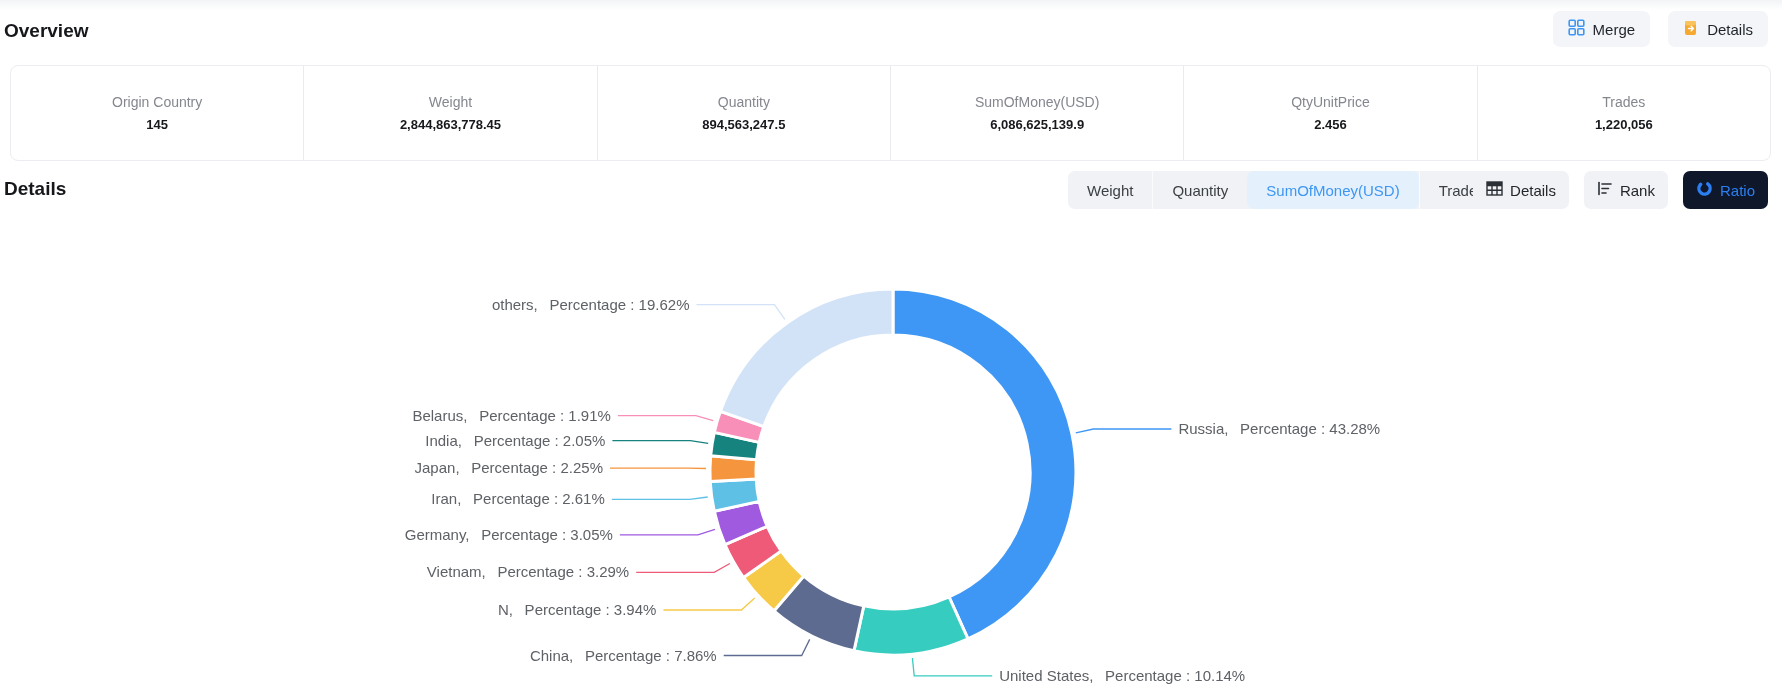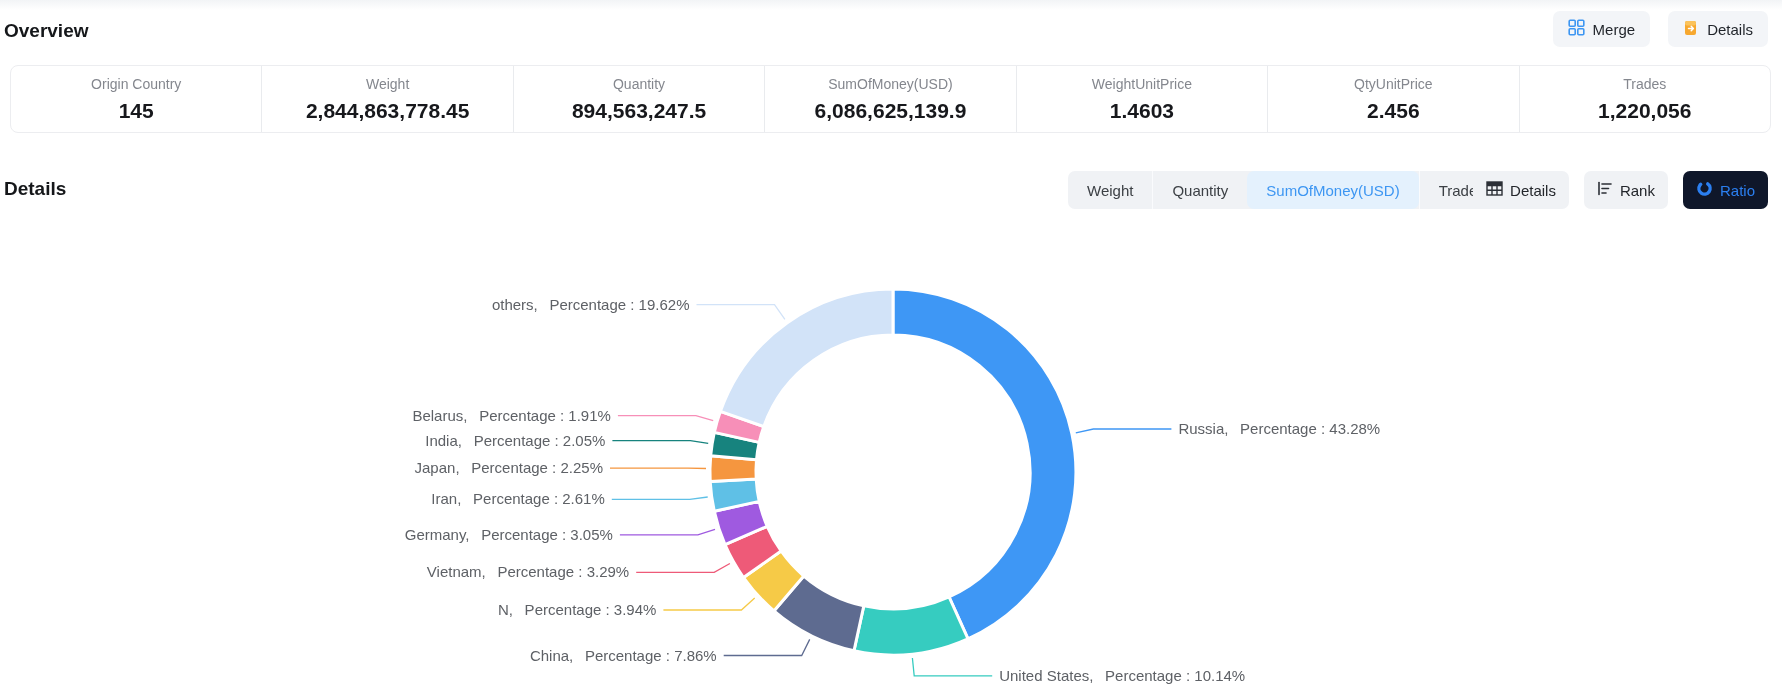--- a/index.html
+++ b/index.html
@@ -11,26 +11,26 @@
 
   .section-title { position:absolute; left:4px; font-size:19px; font-weight:700; color:#15171a; }
   #overview-title { top:20px; }
   #details-title  { top:178px; }
 
   .toolbar { position:absolute; top:11px; right:14px; display:flex; gap:18px; }
   .tool-btn { display:flex; align-items:center; gap:8px; height:36px; padding:0 15px;
               background:#f3f5f8; border:none; border-radius:7px; font-size:15px;
               color:#1f2329; cursor:pointer; font-family:inherit; }
 
-  .stats-card { position:absolute; top:65px; left:10px; width:1761px; height:68px;
+  .stats-card { position:absolute; top:65px; left:10px; width:1761px; height:96px;
                 border:1px solid #ecedf0; border-radius:8px; background:#fff; display:flex; }
   .stat { flex:1 1 0; display:flex; flex-direction:column; align-items:center; justify-content:center; gap:7px; }
   .stat:not(:last-child) { border-right:1px solid #e9ebee; }
   .stat-label { font-size:14px; color:#84878e; }
-  .stat-value { font-size:21px; font-weight:700; color:#17181c; }
+  .stat-value { font-size:13px; font-weight:700; color:#17181c; }
 
   .measure-tabs { position:absolute; top:171px; left:1068px; display:flex; height:38px;
                   background:#f0f2f5; border-radius:7px; }
   .measure-tab { display:flex; align-items:center; padding:0 19px; font-size:15px; color:#3c4045;
                  cursor:pointer; border-left:1px solid #fafbfd; }
   .measure-tab:first-child { border-left:none; }
   .measure-tab.selected { background:#e4f1fd; color:#3d96f2; border-radius:7px; border-left:none; }
 
   .view-tabs { position:absolute; top:171px; right:14px; display:flex; gap:15px; height:38px; }
   .view-tab { display:flex; align-items:center; gap:7px; padding:0 13px; background:#f0f2f5;
@@ -82,24 +82,20 @@
     <div class="stat-label">Weight</div>
     <div class="stat-value">2,844,863,778.45</div>
   </div>
   <div class="stat">
     <div class="stat-label">Quantity</div>
     <div class="stat-value">894,563,247.5</div>
   </div>
   <div class="stat">
     <div class="stat-label">SumOfMoney(USD)</div>
     <div class="stat-value">6,086,625,139.9</div>
-  </div>
-  <div class="stat">
-    <div class="stat-label">WeightUnitPrice</div>
-    <div class="stat-value">1.4603</div>
   </div>
   <div class="stat">
     <div class="stat-label">QtyUnitPrice</div>
     <div class="stat-value">2.456</div>
   </div>
   <div class="stat">
     <div class="stat-label">Trades</div>
     <div class="stat-value">1,220,056</div>
   </div>
 </div>

